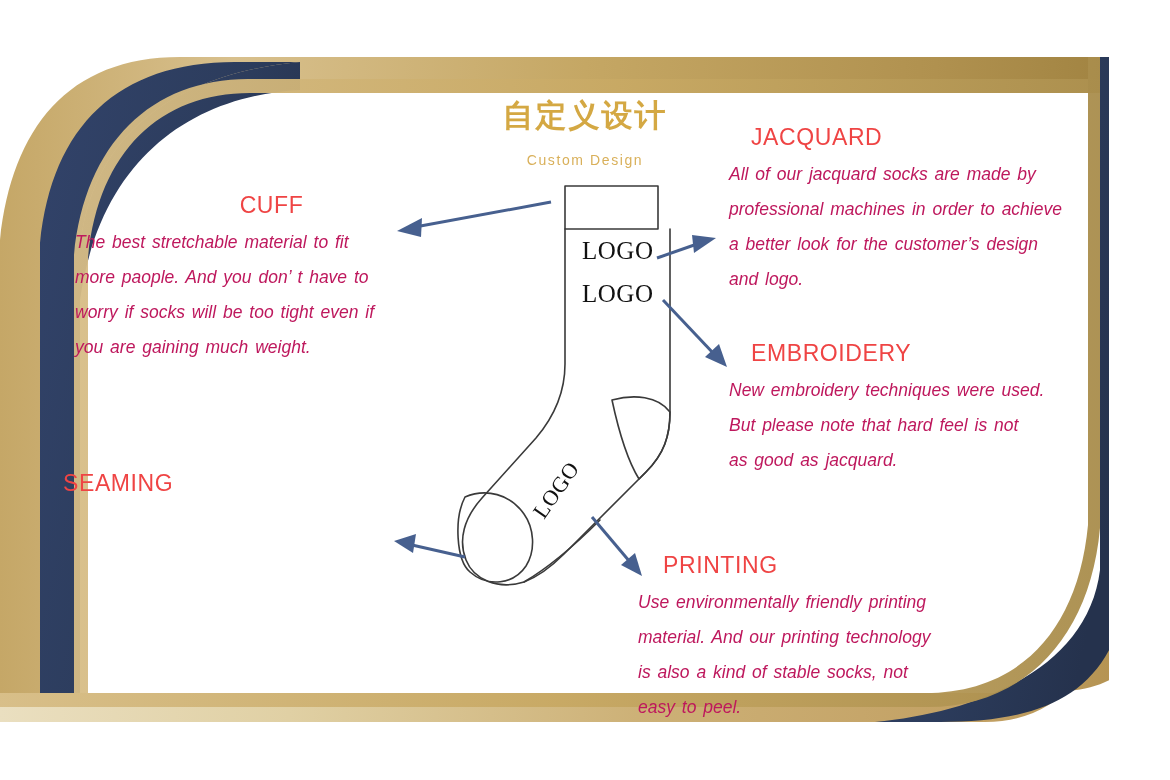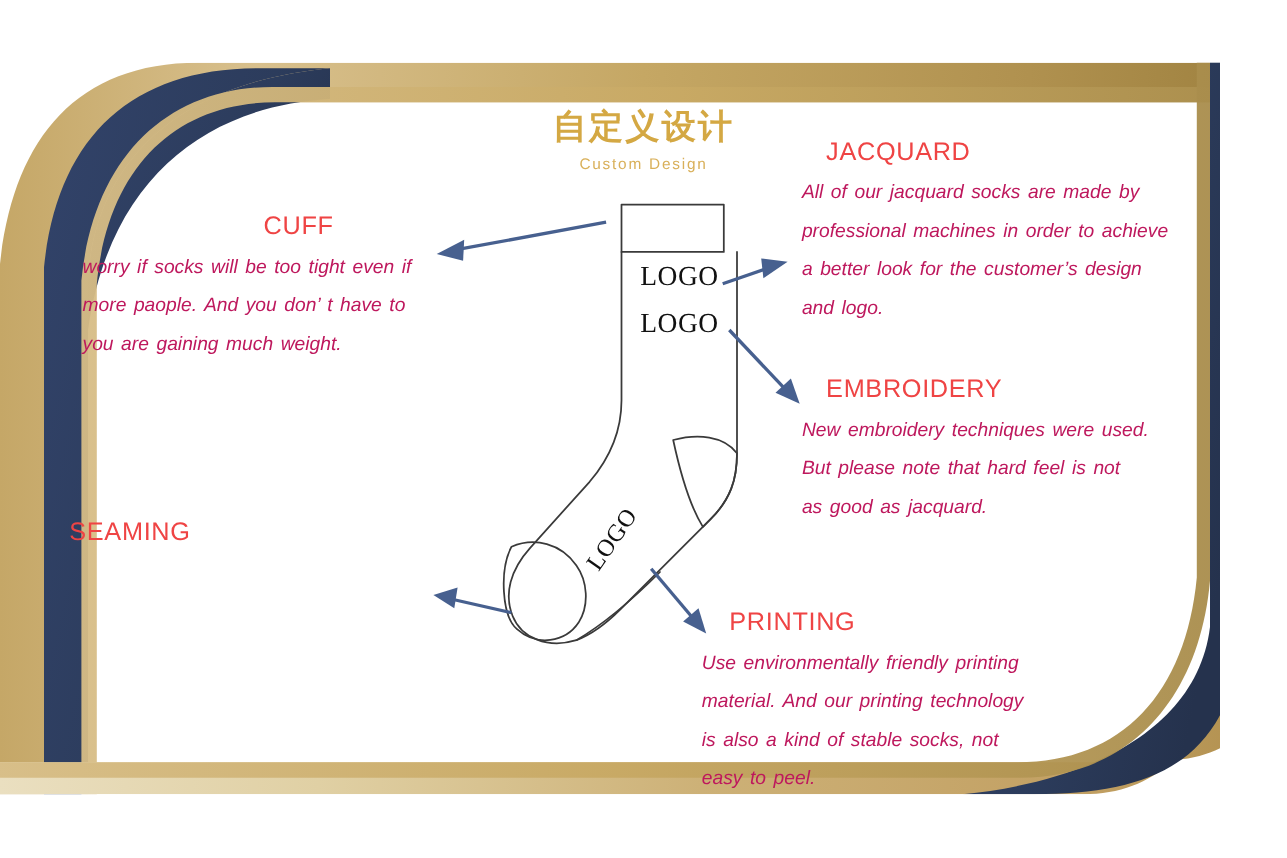--- a/index.html
+++ b/index.html
@@ -37,21 +37,21 @@
   .title-cn {
     font-family: "DejaVu Sans", sans-serif;
     font-size: 31px;
     font-weight: 700;
     color: #d4a843;
     letter-spacing: 2px;
     line-height: 1.1;
     white-space: nowrap;
   }
   .title-en {
-    margin-top: 9px;
+    margin-top: 20px;
     font-family: "Liberation Sans", sans-serif;
     font-size: 14px;
     color: #d9b05a;
     letter-spacing: 1.6px;
     white-space: nowrap;
   }
 
   
   .block { position: absolute; }
   .block-head {
@@ -249,22 +249,23 @@
 
     <g>
       <line class="arrow-line" x1="592" y1="517" x2="630" y2="562"></line>
       <polygon class="arrow-head" points="642,576 621,565 635,553"></polygon>
     </g>
   </svg>
 
   <div class="block" id="block-cuff">
     <div class="block-head">CUFF</div>
     <div class="block-body">
+      <span class="ln">The best stretchable material to fit</span>
+      <span class="ln">more paople. And you don’ t have to</span>
       <span class="ln">worry if socks will be too tight even if</span>
-      <span class="ln">more paople. And you don’ t have to</span>
       <span class="ln">you are gaining much weight.</span>
     </div>
   </div>
 
   <div class="block" id="block-jacquard">
     <div class="block-head">JACQUARD</div>
     <div class="block-body">
       <span class="ln">All of our jacquard socks are made by</span>
       <span class="ln">professional machines in order to achieve</span>
       <span class="ln">a better look for the customer’s design</span>

